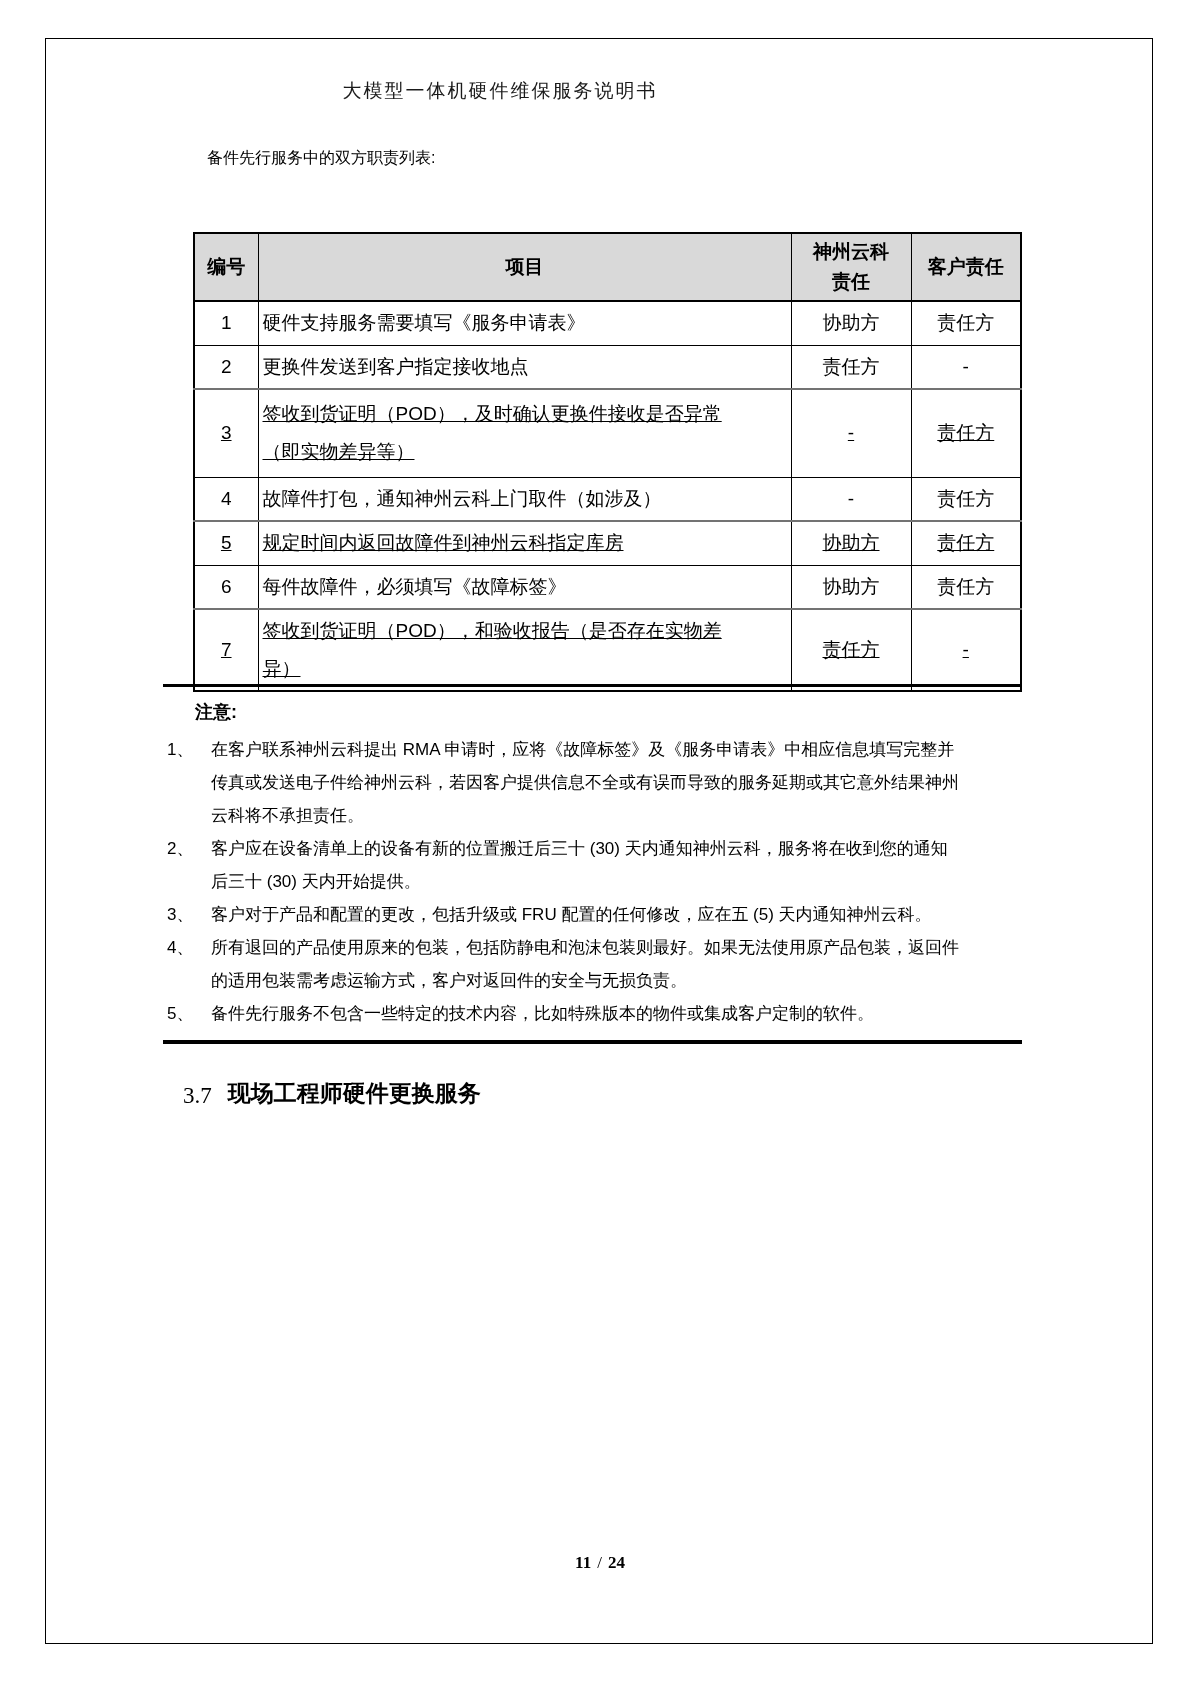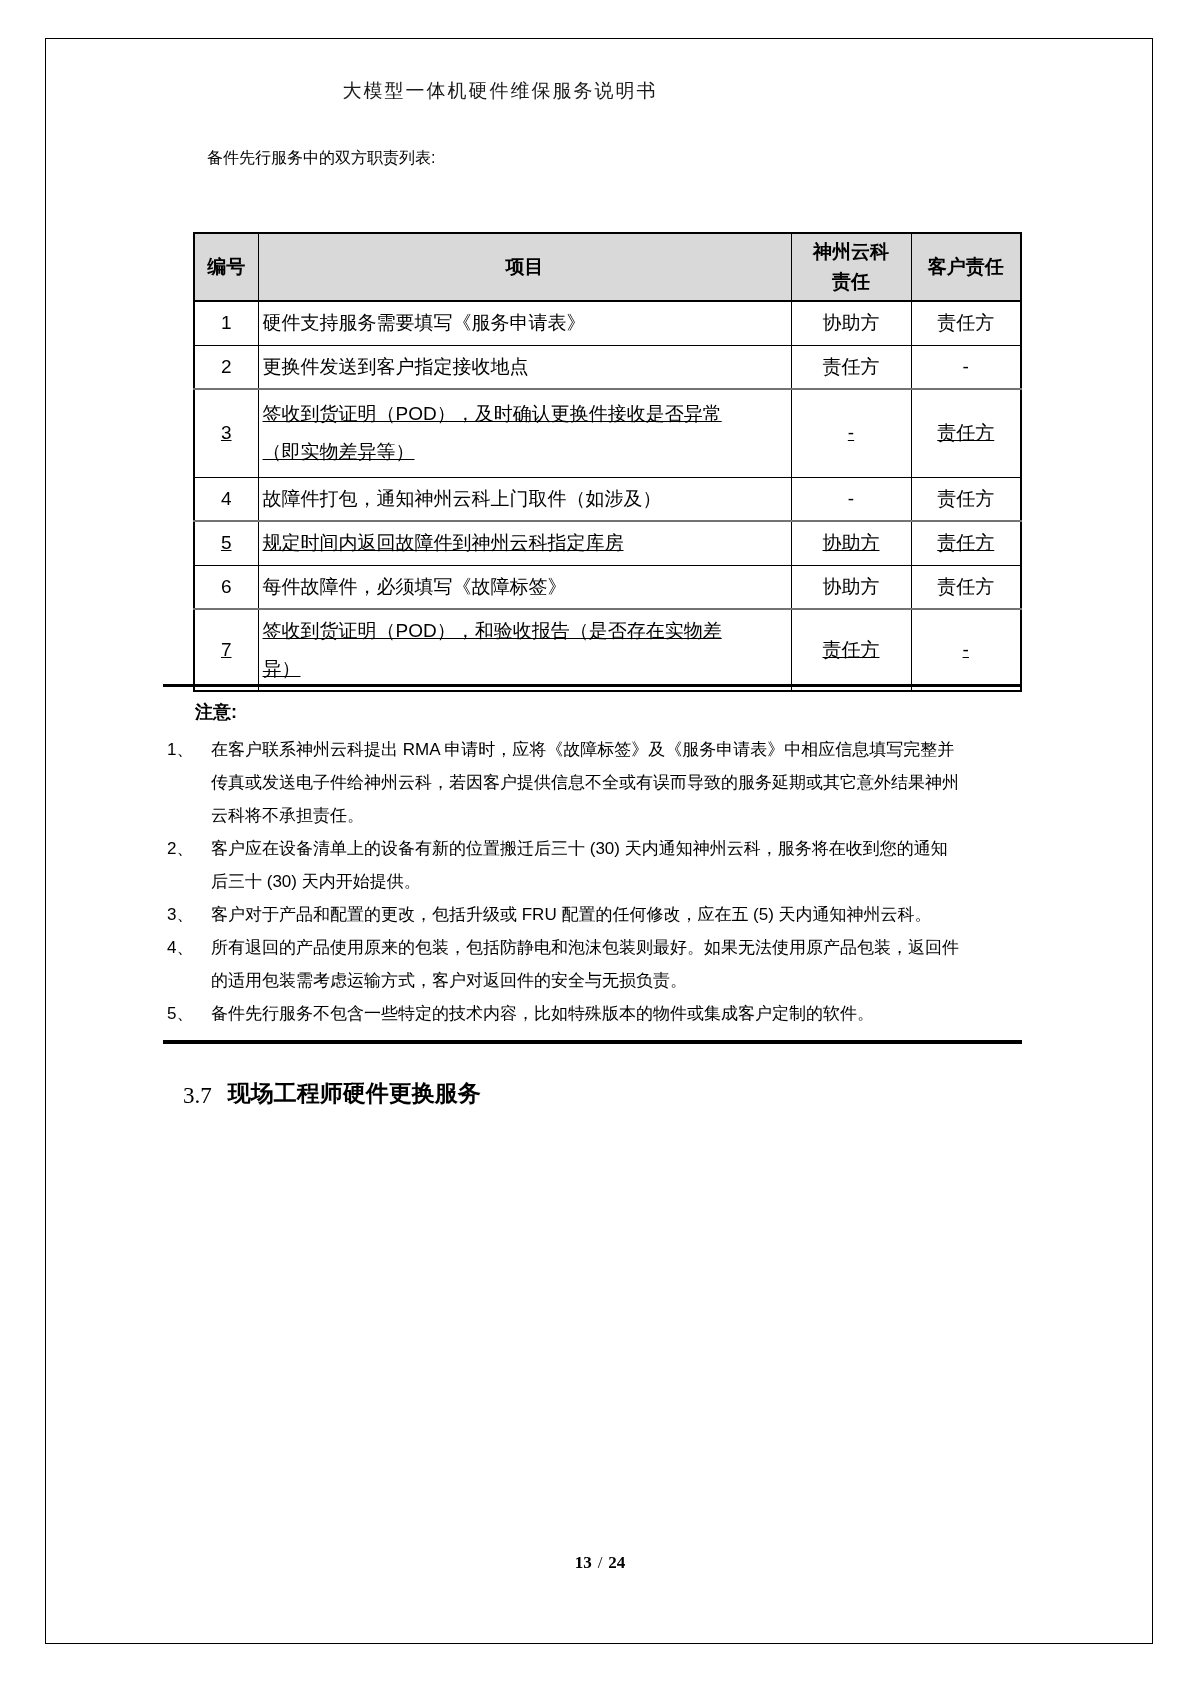--- a/index.html
+++ b/index.html
@@ -200,15 +200,15 @@
 
   <div class="rule rule2"></div>
 
   <div class="section-heading">
     <span class="num">3.7</span>
     <span class="ttl">现场工程师硬件更换服务</span>
   </div>
 
 
   <div class="footer">
-    <span>13</span><span class="sep">/</span><span>24</span>
+    <span>11</span><span class="sep">/</span><span>24</span>
   </div>
 </div>
 
 </body></html>

